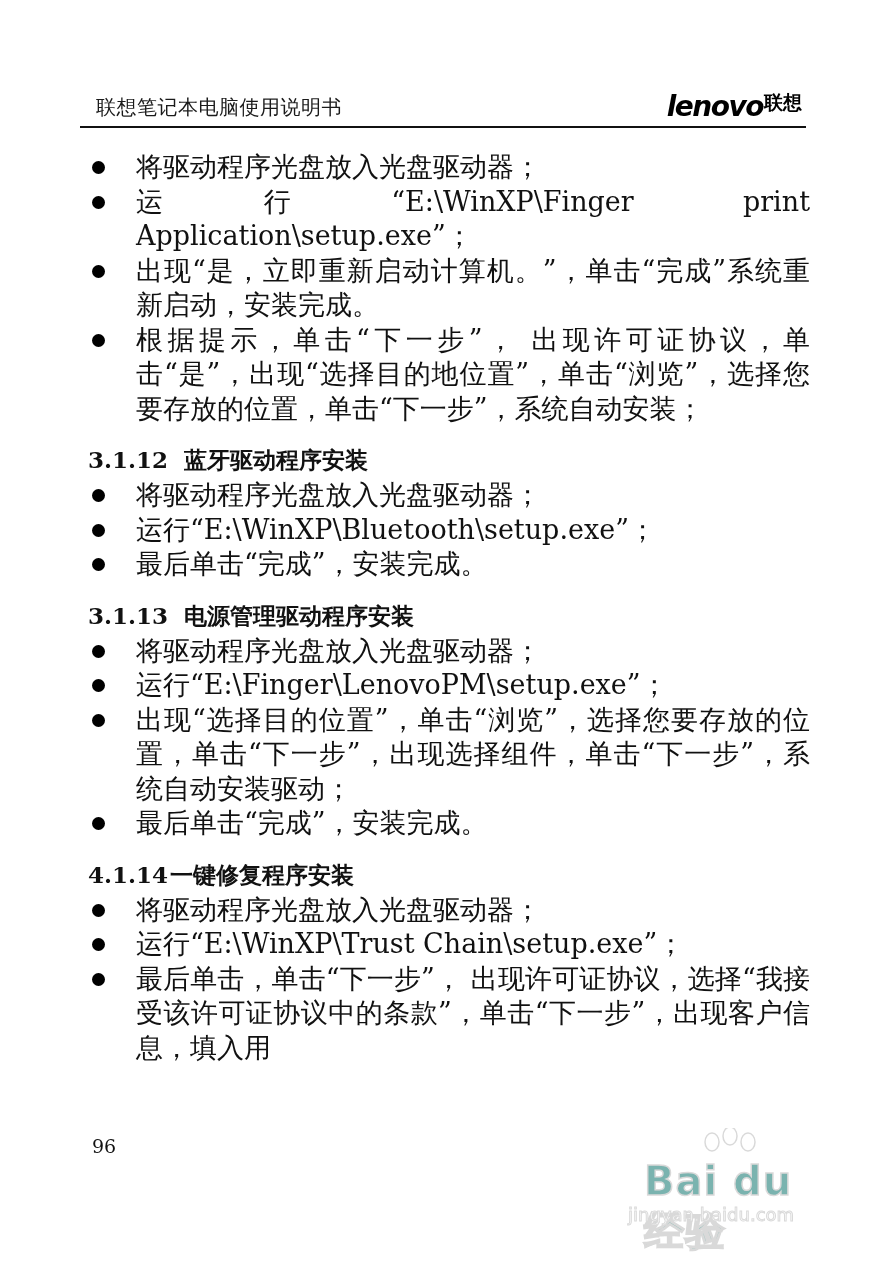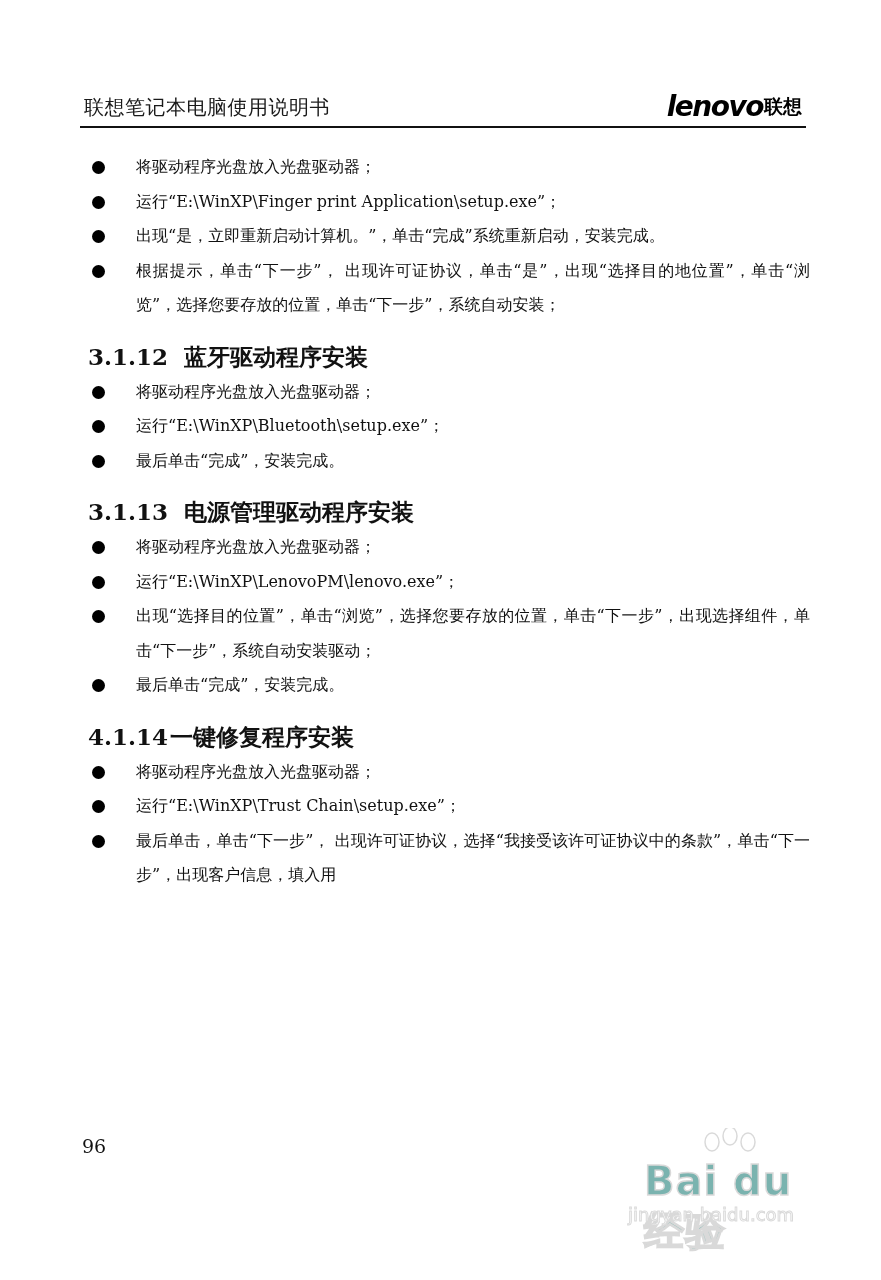--- a/index.html
+++ b/index.html
@@ -1,37 +1,37 @@
 <!DOCTYPE html>
 <html><head>
 <meta charset="utf-8">
 <style>
   html, body { margin: 0; padding: 0; background: #ffffff; }
   body { width: 881px; height: 1280px; position: relative; overflow: hidden;
          font-family: "DejaVu Serif", "Liberation Serif", serif; color: #111; }
   .header { position: absolute; left: 80px; top: 92px; width: 726px; height: 34px;
             border-bottom: 2px solid #111; }
-  .header-title { position: absolute; left: 4px; top: 2px; font-size: 20px; letter-spacing: 0.5px;
+  .header-title { position: absolute; left: 16px; top: 2px; font-size: 20px; letter-spacing: 0.5px;
                   font-family: "DejaVu Serif", serif; color: #1a1a1a; }
-  .logo { position: absolute; right: 4px; top: -2px; display: flex; align-items: center; }
+  .logo { position: absolute; right: 4px; top: -2px; display: flex; align-items: flex-start; }
   .logo-en { font-family: "DejaVu Sans", "Liberation Sans", sans-serif; font-weight: bold;
              font-style: italic; font-size: 28px; letter-spacing: -1.5px; color: #000; }
   .logo-cn { font-family: "DejaVu Sans", sans-serif; font-weight: bold; font-size: 19px; color: #000; margin-left: 1px; }
 
   .content { position: absolute; left: 80px; top: 150px; width: 730px; }
-  .bullet { position: relative; padding-left: 56px; font-size: 16px; line-height: 34.5px;
+  .bullet { position: relative; padding-left: 56px; font-size: 27px; line-height: 34.5px;
             margin-bottom: 0; text-align: justify; }
   .bullet .dot { position: absolute; left: 12px; top: 11px; width: 13px; height: 13px;
                  border-radius: 50%; background: #000; }
   .section { font-family: "DejaVu Sans", "Liberation Sans", sans-serif; font-weight: bold;
              font-size: 23px; margin: 8px 0 6px 8px; height: 38px; line-height: 52px; }
   .section .num { font-family: "DejaVu Serif", serif; font-weight: bold; display: inline-block; min-width: 96px; }
   .section.tight .num { min-width: 82px; }
 
-  .page-num { position: absolute; left: 82px; top: 1135px; font-size: 19px; }
+  .page-num { position: absolute; left: 92px; top: 1135px; font-size: 19px; }
   .watermark { position: absolute; left: 620px; top: 1140px; width: 220px; height: 90px; opacity: 0.55; }
   .wm-text { position: absolute; left: 0; top: 18px; font-family: "DejaVu Sans", sans-serif;
              font-size: 40px; font-weight: bold; color: #0f766e; -webkit-text-stroke: 1.5px #bbb; letter-spacing: 1px; margin-left: 24px; }
   .wm-url { position: absolute; left: 8px; top: 64px; font-family: "DejaVu Sans", sans-serif;
             font-size: 18px; color: #fff; text-align: right; -webkit-text-stroke: 1px #bbb; }
 </style>
 </head>
 <body>
 
 <div class="header">
@@ -52,21 +52,21 @@
     <span class="num">3.1.12</span><span>蓝牙驱动程序安装</span>
   </div>
   <div class="bullet"><span class="dot"></span><span>将驱动程序光盘放入光盘驱动器；</span></div>
   <div class="bullet"><span class="dot"></span><span>运行“E:\WinXP\Bluetooth\setup.exe”；</span></div>
   <div class="bullet"><span class="dot"></span><span>最后单击“完成”，安装完成。</span></div>
 
   <div class="section">
     <span class="num">3.1.13</span><span>电源管理驱动程序安装</span>
   </div>
   <div class="bullet"><span class="dot"></span><span>将驱动程序光盘放入光盘驱动器；</span></div>
-  <div class="bullet"><span class="dot"></span><span>运行“E:\WinXP\LenovoPM\lenovo.exe”；</span></div>
+  <div class="bullet"><span class="dot"></span><span>运行“E:\Finger\LenovoPM\setup.exe”；</span></div>
   <div class="bullet"><span class="dot"></span><span>出现“选择目的位置”，单击“浏览”，选择您要存放的位置，单击“下一步”，出现选择组件，单击“下一步”，系统自动安装驱动；</span></div>
   <div class="bullet"><span class="dot"></span><span>最后单击“完成”，安装完成。</span></div>
 
   <div class="section tight">
     <span class="num">4.1.14</span><span>一键修复程序安装</span>
   </div>
   <div class="bullet"><span class="dot"></span><span>将驱动程序光盘放入光盘驱动器；</span></div>
   <div class="bullet"><span class="dot"></span><span>运行“E:\WinXP\Trust Chain\setup.exe”；</span></div>
   <div class="bullet"><span class="dot"></span><span>最后单击，单击“下一步”， 出现许可证协议，选择“我接受该许可证协议中的条款”，单击“下一步”，出现客户信息，填入用</span></div>
 </div>

